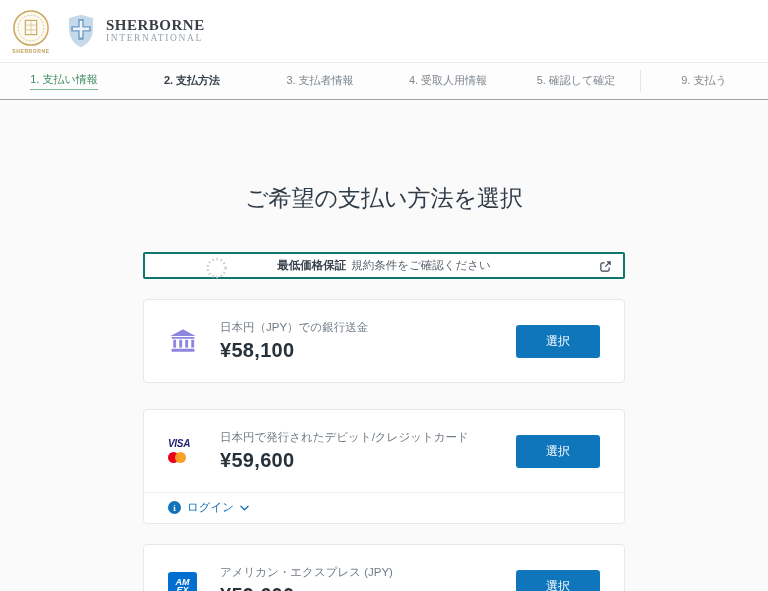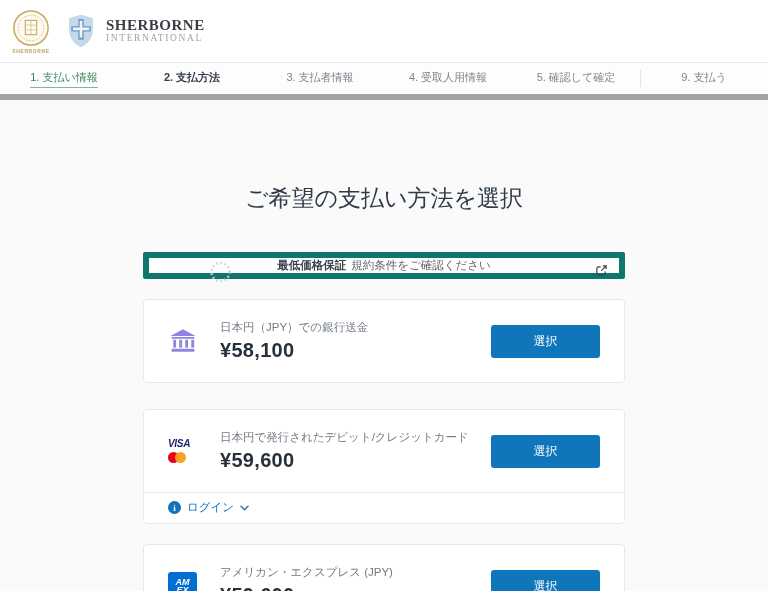--- a/index.html
+++ b/index.html
@@ -24,60 +24,60 @@
   .wordmark { line-height: 1.05; margin-left: 2px; }
   .wordmark .line1 { font-family: "Liberation Serif", serif; font-weight: bold; font-size: 15px; color: #3a3f45; letter-spacing: 0.5px; }
   .wordmark .line2 { font-family: "Liberation Serif", serif; font-size: 9.5px; color: #9aa3ac; letter-spacing: 1.6px; }
   .nav { display: flex; align-items: center; gap: 30px; font-size: 12px; color: #39434e; }
   .nav a { text-decoration: none; color: #39434e; cursor: pointer; }
   .lang { display: flex; align-items: center; gap: 5px; cursor: pointer; }
 
   
   .steps {
     height: 38px; background: #fdfdfd;
-    border-top: 1px solid #e9eaec; border-bottom: 6px solid #a3a3a3;
+    border-top: 1px solid #e9eaec; border-bottom: 1px solid #a3a3a3;
     display: flex; align-items: stretch;
   }
   .step { flex: 1; display: flex; align-items: center; justify-content: center; font-size: 11px; position: relative; }
   .step .step-label { padding-bottom: 2px; }
   .step.completed .step-label { color: #3d8b61; border-bottom: 1px solid #7db898; cursor: pointer; }
   .step.current .step-label { color: #343f4b; font-weight: bold; }
   .step.upcoming .step-label { color: #7d858d; }
   .step.divided::before {
     content: ""; position: absolute; left: 0; top: 7px; bottom: 7px;
     width: 1px; background: #e3e4e6;
   }
 
   
   .main { padding-top: 83px; }
   .page-title { font-size: 23px; font-weight: 500; color: #2f3b47; text-align: center; }
   .container { width: 482px; margin: 0 auto; }
 
   .guarantee {
     margin-top: 38px; height: 27px; background: #ffffff;
-    border: 6px solid #0f766e; border-radius: 2px;
+    border: 2px solid #0f766e; border-radius: 2px;
     position: relative; display: flex; align-items: center; justify-content: center;
     font-size: 11.5px; color: #5b646e;
   }
   .guarantee .laurel { position: absolute; left: 58px; top: 0; }
   .guarantee .g-bold { font-weight: bold; color: #3a434d; margin-right: 5px; }
   .guarantee .ext { position: absolute; right: 11px; top: 6px; cursor: pointer; }
 
   .card {
     background: #ffffff; border: 1px solid #e6e8ea; border-radius: 4px;
     margin-top: 20px;
   }
   .card.mt-lg { margin-top: 26px; }
   .card-main { display: flex; align-items: center; padding: 20px 24px; min-height: 80px; }
   .card-icon { width: 34px; display: flex; flex-direction: column; align-items: flex-start; gap: 1px; margin-right: 18px; flex-shrink: 0; }
   .card-info { flex: 1; }
   .method { font-size: 11.5px; color: #707a84; margin-bottom: 4px; }
   .amount { font-size: 20px; font-weight: bold; color: #26313c; letter-spacing: 0.3px; }
   .select-btn {
-    width: 109px; height: 33px; background: #0f76bc; color: #ffffff;
+    width: 84px; height: 33px; background: #0f76bc; color: #ffffff;
     border: none; border-radius: 3px; font-size: 12px; cursor: pointer;
     font-family: "Liberation Sans", "DejaVu Sans", sans-serif;
   }
   .card-footer {
     border-top: 1px solid #eceef0; padding: 7px 24px 8px;
     display: flex; align-items: center; gap: 6px; cursor: pointer;
   }
   .info-badge {
     width: 13px; height: 13px; border-radius: 50%; background: #1272ba;
     color: #fff; font-size: 9px; font-weight: bold; font-family: "Liberation Serif", serif;

